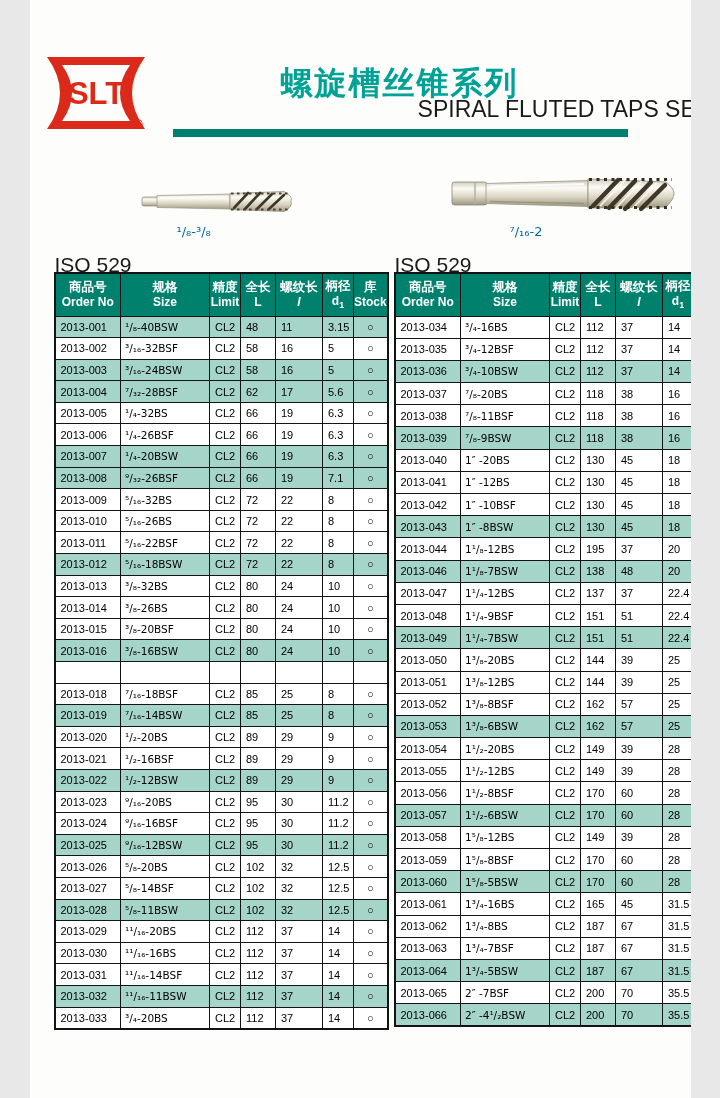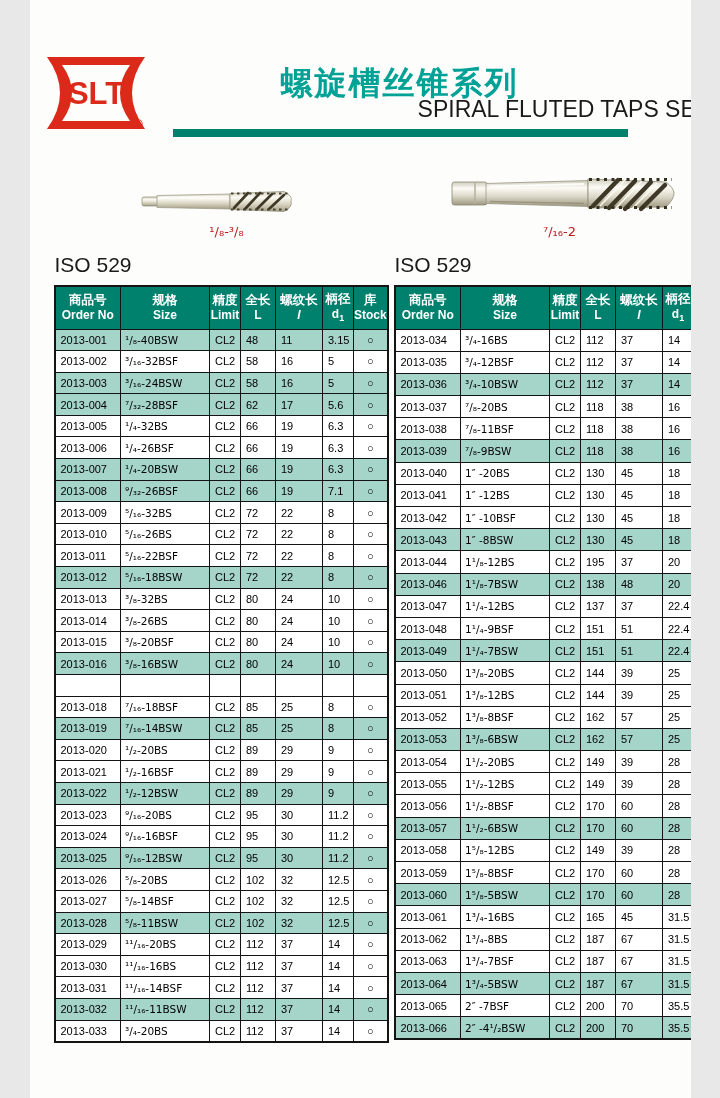--- a/index.html
+++ b/index.html
@@ -15,30 +15,30 @@
   .title-cn{position:absolute;left:20px;top:62px;width:700px;text-align:center;
             color:var(--title_teal);font-size:32px;font-weight:bold;letter-spacing:2px;
             font-family:"DejaVu Sans",sans-serif;}
   .title-en{position:absolute;left:20px;top:96px;width:700px;text-align:right;
             color:#1a1a1a;font-size:23px;letter-spacing:0px;font-family:"Liberation Sans",sans-serif;}
   .divider{position:absolute;left:143px;top:129px;width:455px;height:8px;background:var(--divider_teal);}
 
   
   .tap-small{position:absolute;left:108px;top:183px;width:160px;height:36px;}
   .tap-large{position:absolute;left:418px;top:166px;width:230px;height:55px;}
-  .tap-label{position:absolute;text-align:center;font-size:13px;color:#b91c1c;
+  .tap-label{position:absolute;text-align:left;font-size:13px;color:#0369a1;
              font-family:"DejaVu Sans",sans-serif;}
   .tap-label.small{left:147px;top:224px;width:100px;}
   .tap-label.large{left:480px;top:224px;width:100px;}
 
   .iso-label{position:absolute;top:253px;font-size:21px;color:#1a1a1a;}
   .iso-left{left:25px;} .iso-right{left:365px;}
 
   
-  .tbl-wrap{position:absolute;top:285px;}
+  .tbl-wrap{position:absolute;top:272px;}
   .tbl-left{left:24px;} .tbl-right{left:364px;}
   table{border-collapse:collapse;table-layout:fixed;width:333px;
         border:2px solid var(--table_border);}
   th,td{border:1px solid var(--table_border);overflow:hidden;white-space:nowrap;}
   thead tr{height:43px;}
   th{background:var(--header_bg);color:#fff;text-align:center;font-weight:bold;
      font-size:12px;line-height:1.3;padding:0;}
   th .cn{font-size:12.5px;} th .en{font-size:12px;}
   th sub{font-size:9px;}
   tbody td{font-size:11px;padding:0 0 0 5px;text-align:left;background:#fff;color:#000;}

